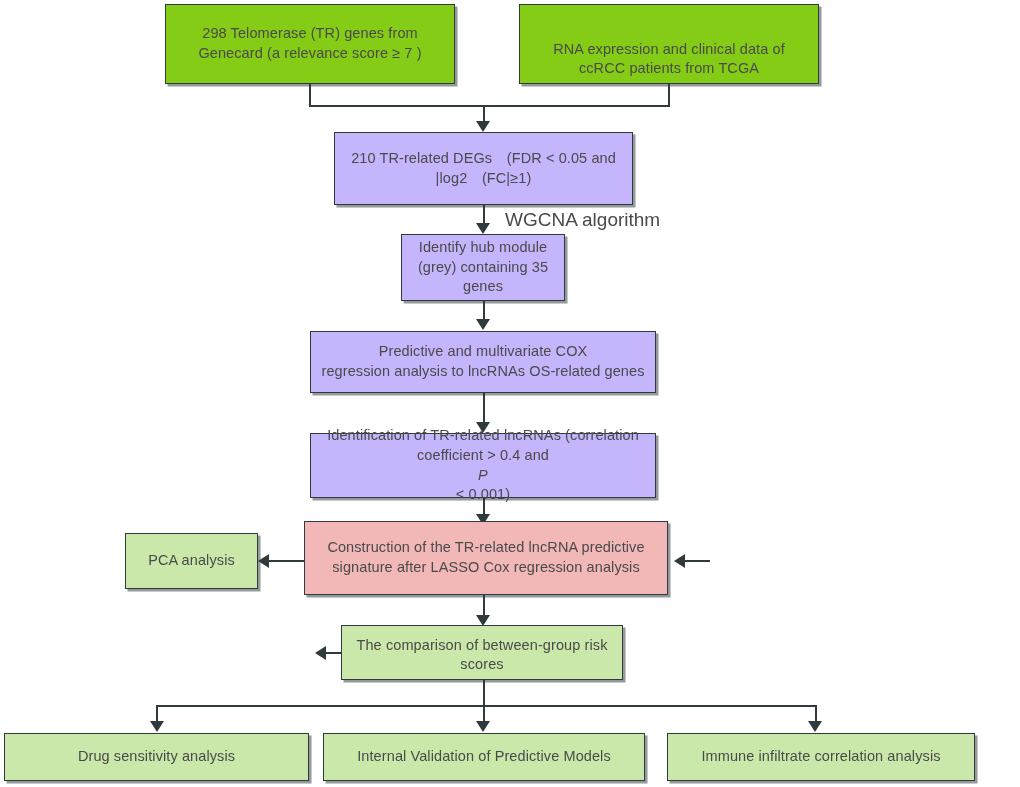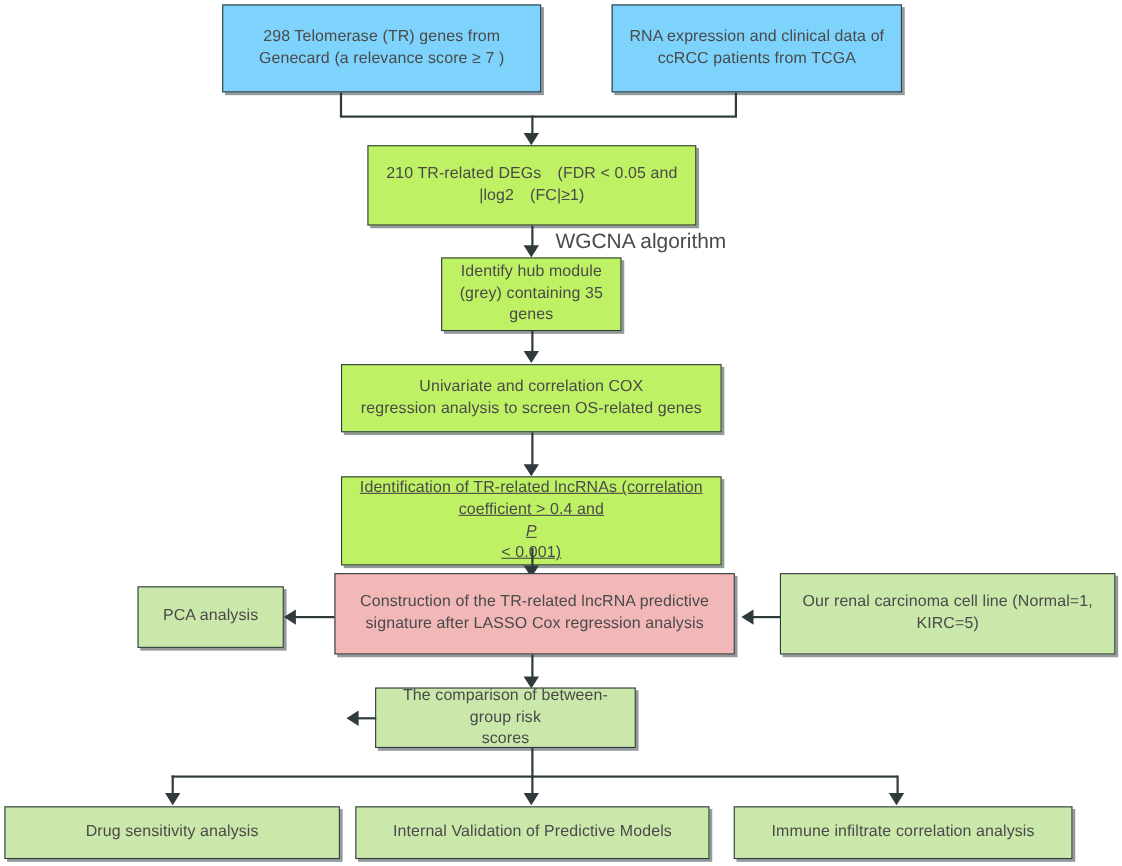--- a/index.html
+++ b/index.html
@@ -2,22 +2,22 @@
 <html><head>
 <meta charset="utf-8">
 <style>
   html,body{margin:0;padding:0;background:#ffffff;}
   body{font-family:"Liberation Sans","DejaVu Sans",sans-serif;}
   #canvas{position:relative;width:1020px;height:787px;background:#fff;overflow:hidden;}
   .node{position:absolute;box-sizing:border-box;border:1.6px solid #2f3a3d;
         display:flex;align-items:center;justify-content:center;text-align:center;
         color:#4a4a4a;font-size:14.5px;line-height:1.35;letter-spacing:.1px;
         box-shadow:2.5px 2.5px 0 0 rgba(60,70,75,.55);padding:4px 8px;}
-  .cyan-pale{background:#7dd3fc;margin-left:37px;}
-  .cyan{background:#bef264;}
+  .cyan-pale{background:#84cc16;}
+  .cyan{background:#c4b5fd;}
   .pink{background:#f2b7b7;}
   .green{background:#cbe8ab;}
   .node span{display:block;width:100%;}
   .edge{position:absolute;background:#2f3a3d;}
   .h{height:1.8px;}
   .v{width:1.8px;}
   .arrow{position:absolute;width:0;height:0;}
   .arr-down{border-left:7px solid transparent;border-right:7px solid transparent;border-top:11px solid #2f3a3d;}
   .arr-left{border-top:7px solid transparent;border-bottom:7px solid transparent;border-right:11px solid #2f3a3d;}
   .caption{position:absolute;color:#4a4a4a;font-size:19px;white-space:nowrap;}
@@ -28,21 +28,21 @@
 
 <div id="canvas">
 
   <div class="node cyan-pale" style="left:165px;top:4px;width:290px;height:80px;">
     <span>
       <span>298 Telomerase (TR) genes from</span>
       <span>Genecard (a relevance score ≥ 7 )</span>
     </span>
   </div>
 
-  <div class="node cyan-pale" style="left:519px;top:4px;width:264px;height:80px;">
+  <div class="node cyan-pale" style="left:519px;top:4px;width:300px;height:80px;align-items:flex-end;">
     <span>
       <span>RNA expression and clinical data of</span>
       <span>ccRCC patients from TCGA</span>
     </span>
   </div>
 
   <div class="edge v" style="left:309px;top:84px;height:22px;"></div>
   <div class="edge v" style="left:668px;top:84px;height:22px;"></div>
   <div class="edge h" style="left:309px;top:105px;width:361px;"></div>
   <div class="edge v" style="left:483px;top:105px;height:19px;"></div>
@@ -65,29 +65,29 @@
       <span>(grey) containing 35</span>
       <span>genes</span>
     </span>
   </div>
 
   <div class="edge v" style="left:483px;top:301px;height:21px;"></div>
   <div class="arrow arr-down" style="left:476px;top:319px;"></div>
 
   <div class="node cyan" style="left:310px;top:331px;width:346px;height:62px;">
     <span>
-      <span>Univariate and correlation COX</span>
-      <span>regression analysis to screen OS-related genes</span>
+      <span>Predictive and multivariate COX</span>
+      <span>regression analysis to lncRNAs OS-related genes</span>
     </span>
   </div>
 
   <div class="edge v" style="left:483px;top:393px;height:32px;"></div>
   <div class="arrow arr-down" style="left:476px;top:422px;"></div>
 
-  <div class="node cyan" style="left:310px;top:433px;width:346px;height:81px;text-decoration:underline;">
+  <div class="node cyan" style="left:310px;top:433px;width:346px;height:65px;">
     <span>
       <span>Identification of TR-related lncRNAs (correlation</span>
       <span>
         <span>coefficient &gt; 0.4 and </span>
           <span class="ital">P</span>
           <span> &lt; 0.001)</span>
       </span>
     </span>
   </div>
 
@@ -101,35 +101,29 @@
     </span>
   </div>
 
   <div class="node green" style="left:125px;top:533px;width:133px;height:56px;">
     <span>PCA analysis</span>
   </div>
 
   <div class="edge h" style="left:264px;top:560px;width:40px;"></div>
   <div class="arrow arr-left" style="left:258px;top:554px;"></div>
 
-  <div class="node green" style="left:709px;top:521px;width:305px;height:74px;">
-    <span>
-      <span>Our renal carcinoma cell line (Normal=1,</span>
-      <span>KIRC=5)</span>
-    </span>
-  </div>
 
   <div class="edge h" style="left:683px;top:560px;width:27px;"></div>
   <div class="arrow arr-left" style="left:674px;top:554px;"></div>
 
   <div class="edge v" style="left:483px;top:595px;height:24px;"></div>
   <div class="arrow arr-down" style="left:476px;top:615px;"></div>
 
 
-  <div class="node green" style="left:341px;top:625px;width:237px;height:55px;">
+  <div class="node green" style="left:341px;top:625px;width:282px;height:55px;align-items:flex-end;">
     <span>
       <span>The comparison of between-group risk</span>
       <span>scores</span>
     </span>
   </div>
 
   <div class="edge h" style="left:322px;top:652px;width:20px;"></div>
   <div class="arrow arr-left" style="left:315px;top:646px;"></div>
 
   <div class="edge v" style="left:483px;top:680px;height:27px;"></div>

